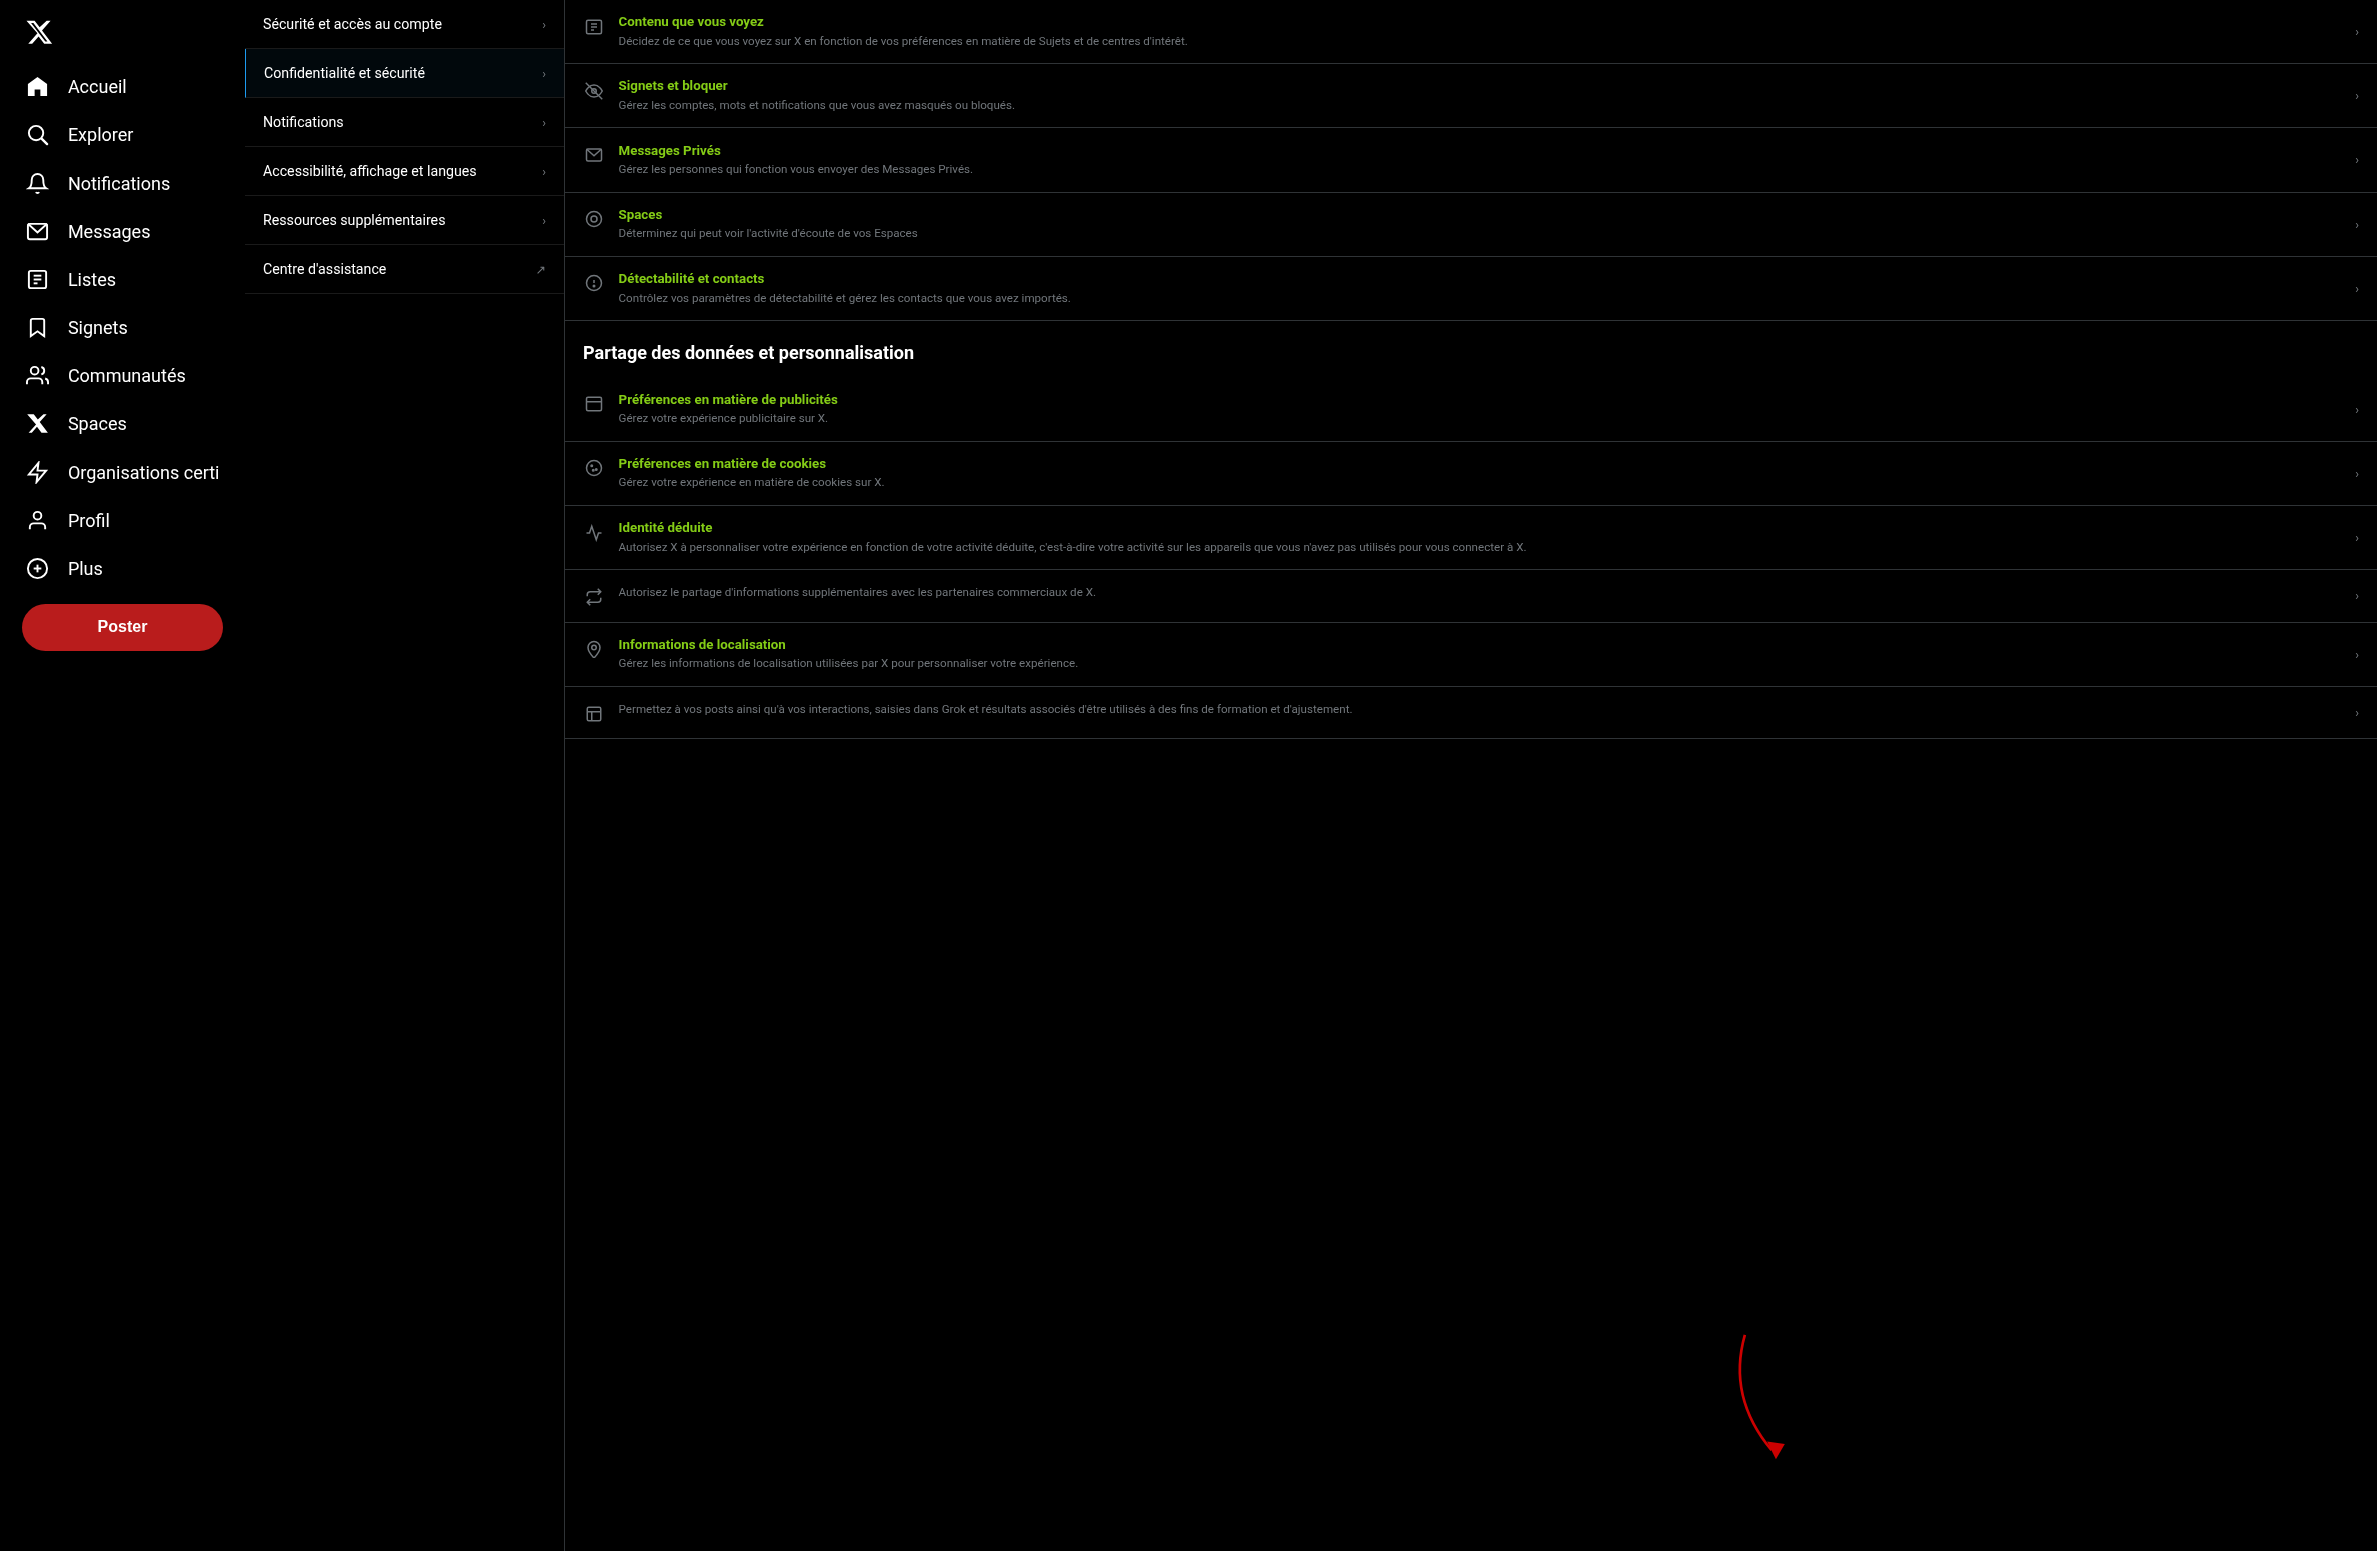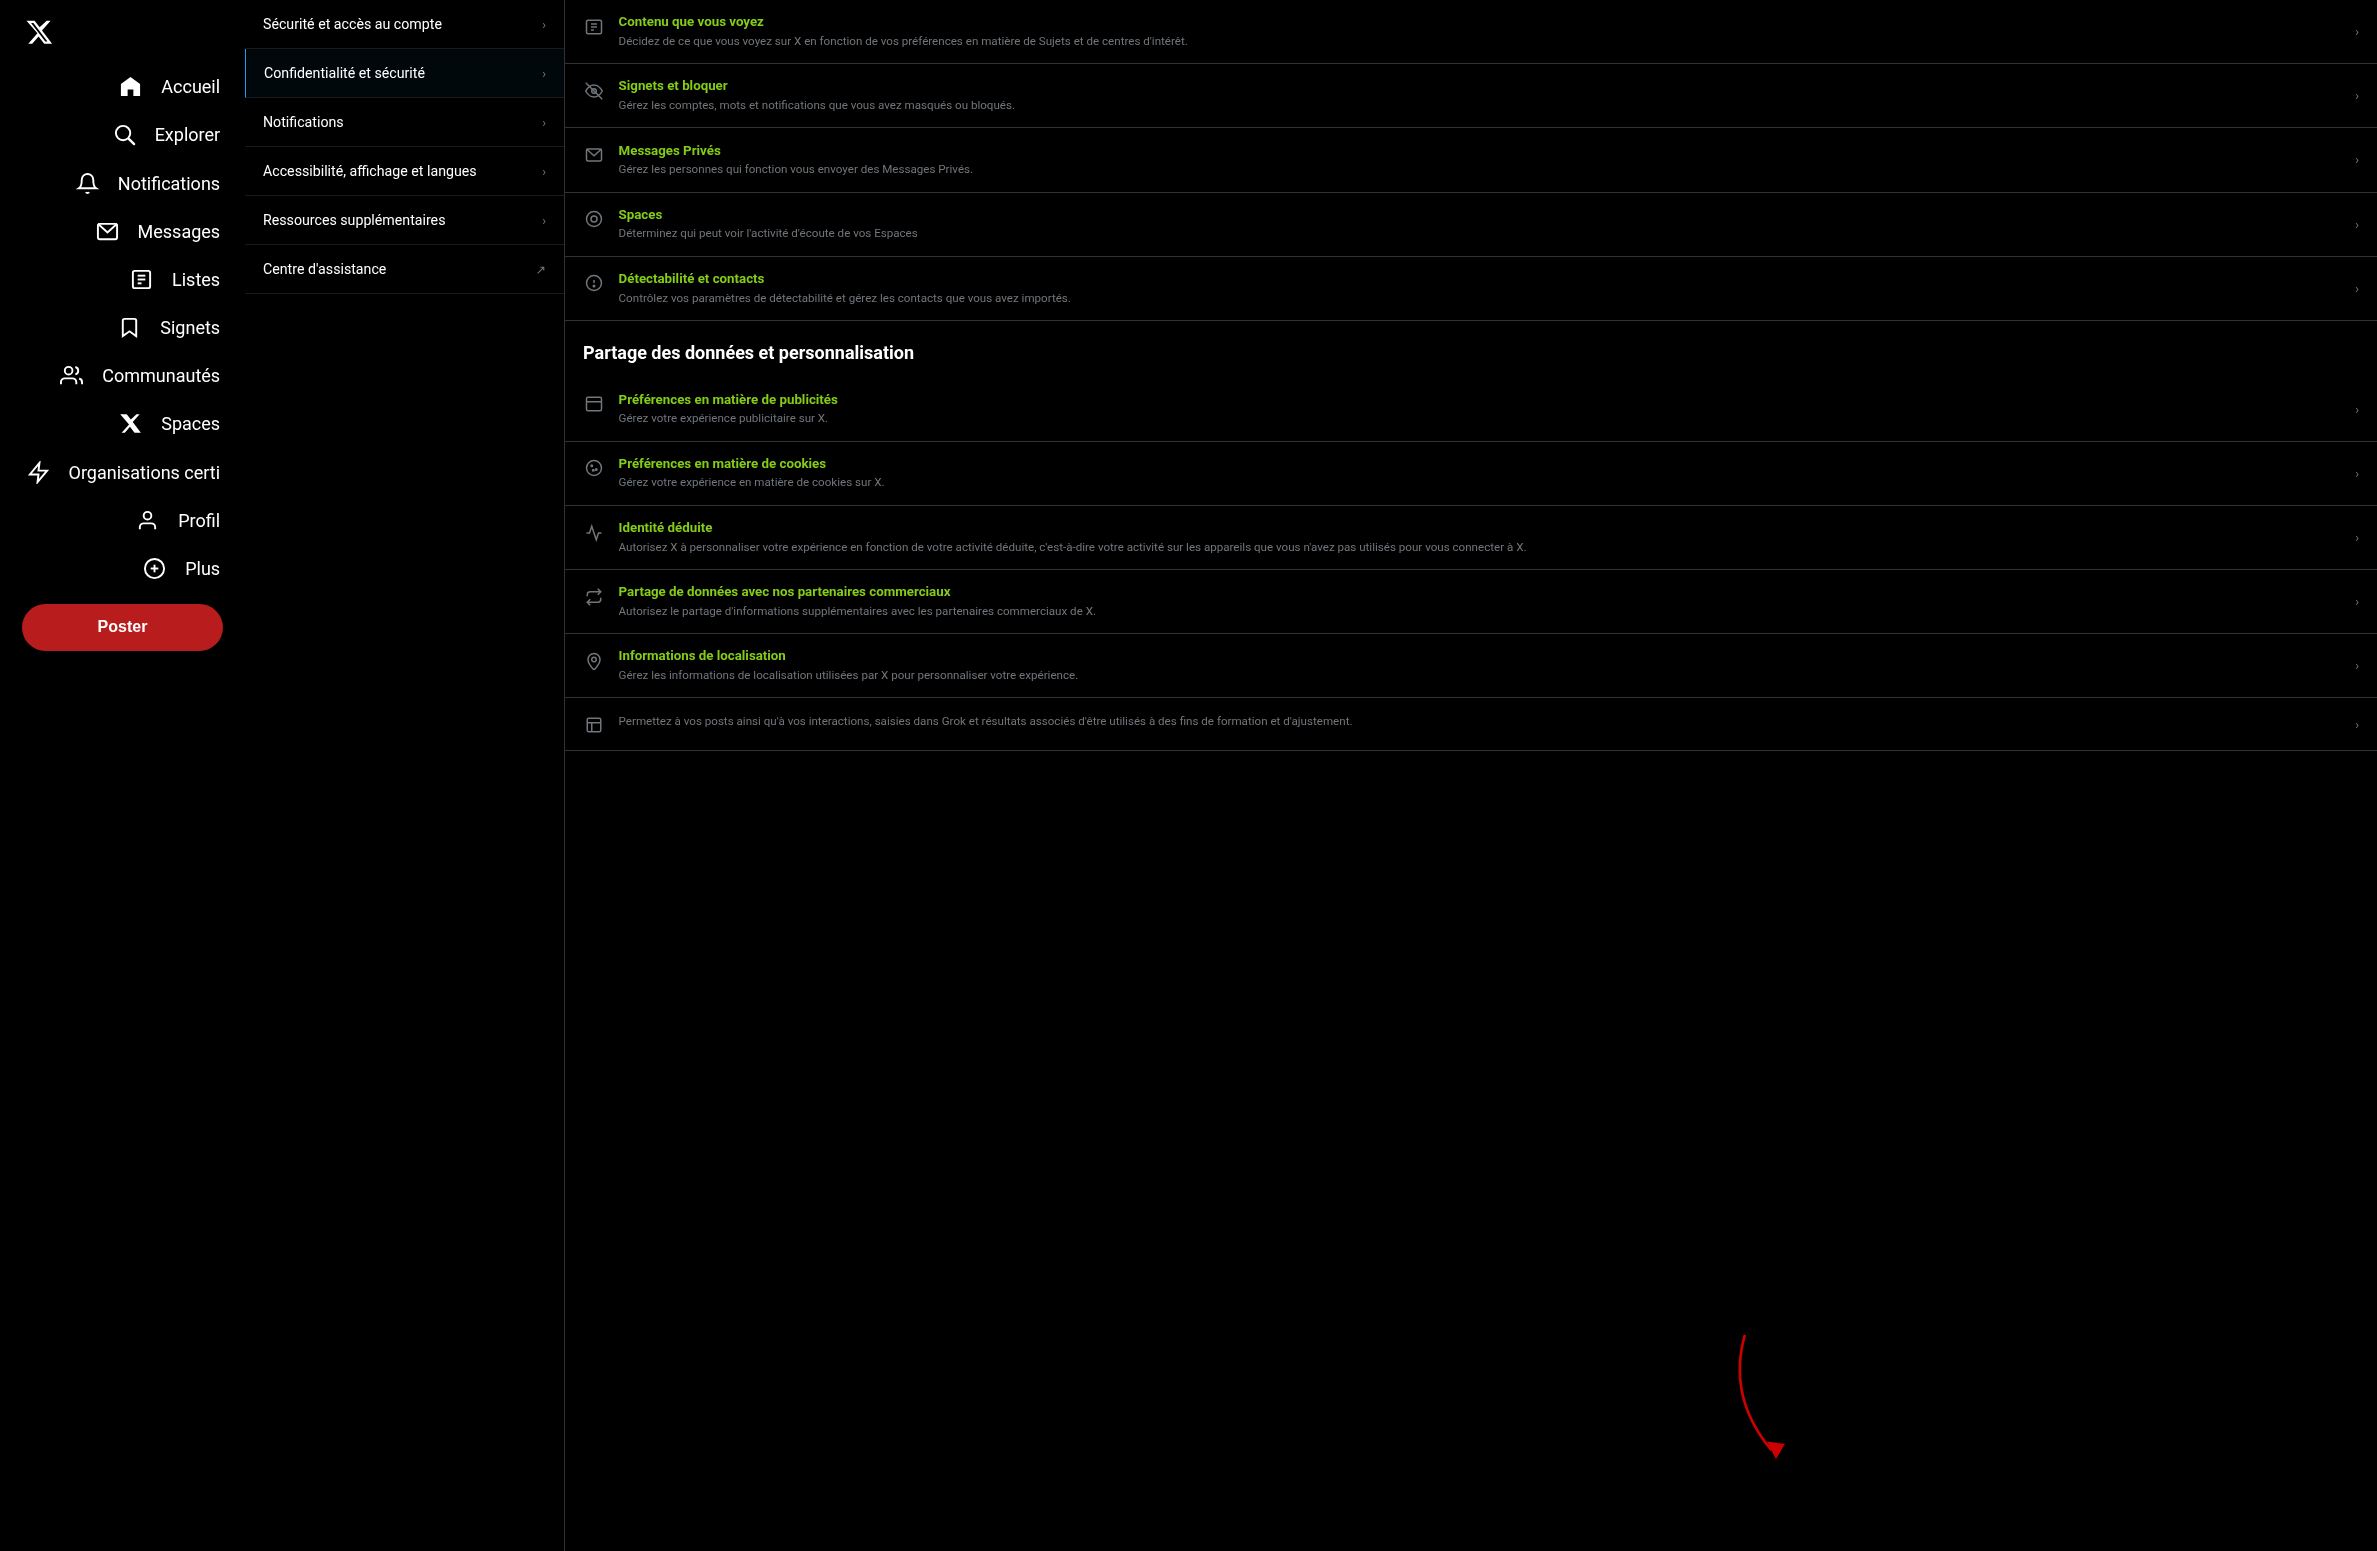--- a/index.html
+++ b/index.html
@@ -38,21 +38,20 @@
 
     .sidebar-nav-item {
       display: flex;
       align-items: center;
       gap: 18px;
       padding: 10.7px 14.2px;
       border-radius: 8897px;
       cursor: pointer;
       transition: background 0.2s;
       margin-bottom: 1.8px;
-      justify-content: flex-end;
     }
 
     .sidebar-nav-item .nav-icon {
       width: 25px;
       height: 25px;
       display: flex;
       align-items: center;
       justify-content: center;
       font-size: 19.6px;
       flex-shrink: 0;
@@ -449,21 +448,20 @@
       <div class="right-item">
         <div class="right-item-icon">
           <svg width="18" height="18" viewBox="0 0 24 24" fill="none" stroke="#71767b" stroke-width="2">
             <polyline points="17,1 21,5 17,9"></polyline>
             <path d="M3,11V9a4,4,0,0,1,4-4h14"></path>
             <polyline points="7,23 3,19 7,15"></polyline>
             <path d="M21,13v2a4,4,0,0,1-4,4H3"></path>
           </svg>
         </div>
         <div class="right-item-content">
-          <div class="right-item-title">Partage de données avec nos partenaires commerciaux</div>
           <div class="right-item-desc">Autorisez le partage d'informations supplémentaires avec les partenaires commerciaux de X.</div>
         </div>
         <div class="right-item-chevron">›</div>
       </div>
       <div class="right-item">
         <div class="right-item-icon">
           <svg width="18" height="18" viewBox="0 0 24 24" fill="none" stroke="#71767b" stroke-width="2">
             <circle cx="12" cy="10" r="3"></circle>
             <path d="M12 2a8 8 0 0 0-8 8c0 5.5 8 14 8 14s8-8.5 8-14a8 8 0 0 0-8-8z"></path>
           </svg>

